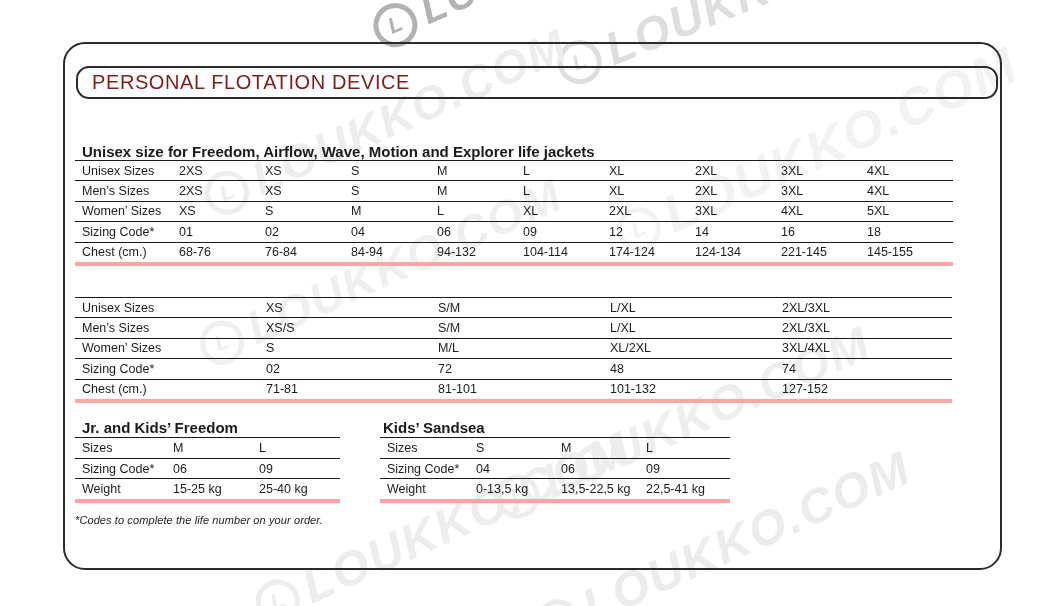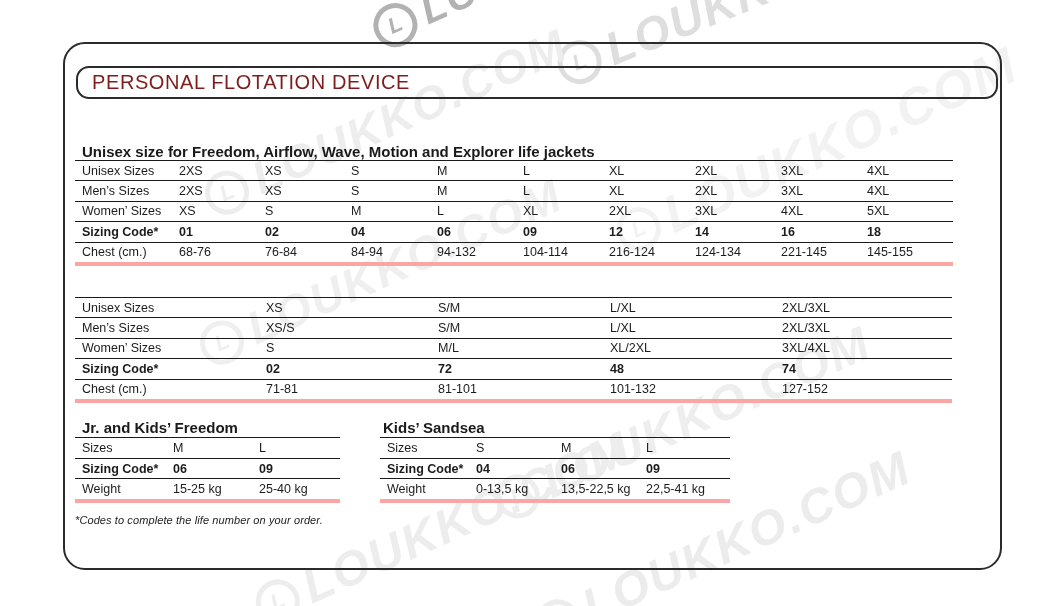--- a/index.html
+++ b/index.html
@@ -25,21 +25,21 @@
 
   .sec-title{position:absolute;z-index:2;font-size:15px;font-weight:700;color:#1a1a1a;}
 
   table.sz{position:absolute;z-index:2;border-collapse:collapse;table-layout:fixed;
       border-bottom:4px solid #fca5a5;}
   table.sz tr{border-top:1px solid #1a1a1a;}
   table.sz th,table.sz td{font-size:12.5px;font-weight:400;color:#1c1c1c;
       text-align:left;padding:0;vertical-align:middle;overflow:hidden;white-space:nowrap;}
   table.sz th{padding-left:7px;}
   table.sz td{padding-left:1px;}
-  table.sz tr.bold-row th,table.sz tr.bold-row td{font-weight:700;}
+  table.sz tr.bold-row th,table.sz tr.bold-row td{font-weight:400;}
   table.t-main th,table.t-main td{height:19.4px;}
   table.t-kids th,table.t-kids td{height:19.7px;}
 
   .footnotes{position:absolute;left:75px;top:514px;z-index:2;
       font-size:11px;font-style:italic;color:#222;line-height:12.5px;letter-spacing:0.1px;}
 </style>
 </head>
 <body>
 
 <div class="canvas">
@@ -146,21 +146,21 @@
           <td>16</td>
           <td>18</td>
         </tr>
         <tr>
           <th>Chest (cm.)</th>
           <td>68-76</td>
           <td>76-84</td>
           <td>84-94</td>
           <td>94-132</td>
           <td>104-114</td>
-          <td>216-124</td>
+          <td>174-124</td>
           <td>124-134</td>
           <td>221-145</td>
           <td>145-155</td>
         </tr>
       </tbody>
     </table>
 
   <table class="sz t-main" style="left: 75px; top: 297px; width: 877px;">
       <colgroup>
         <col style="width: 190px;">

